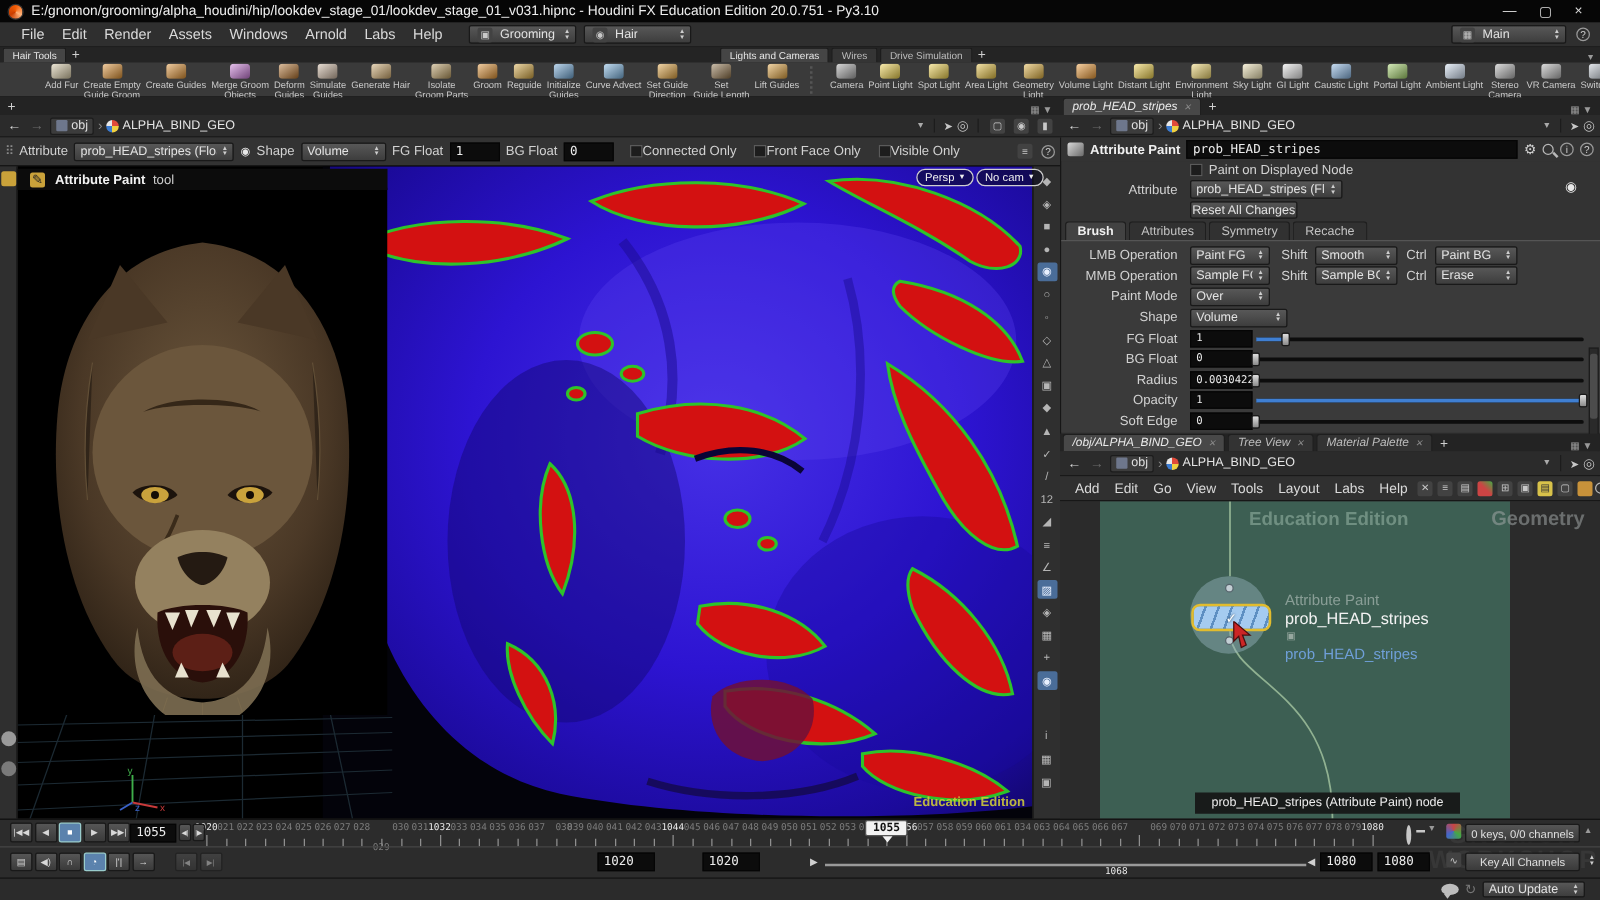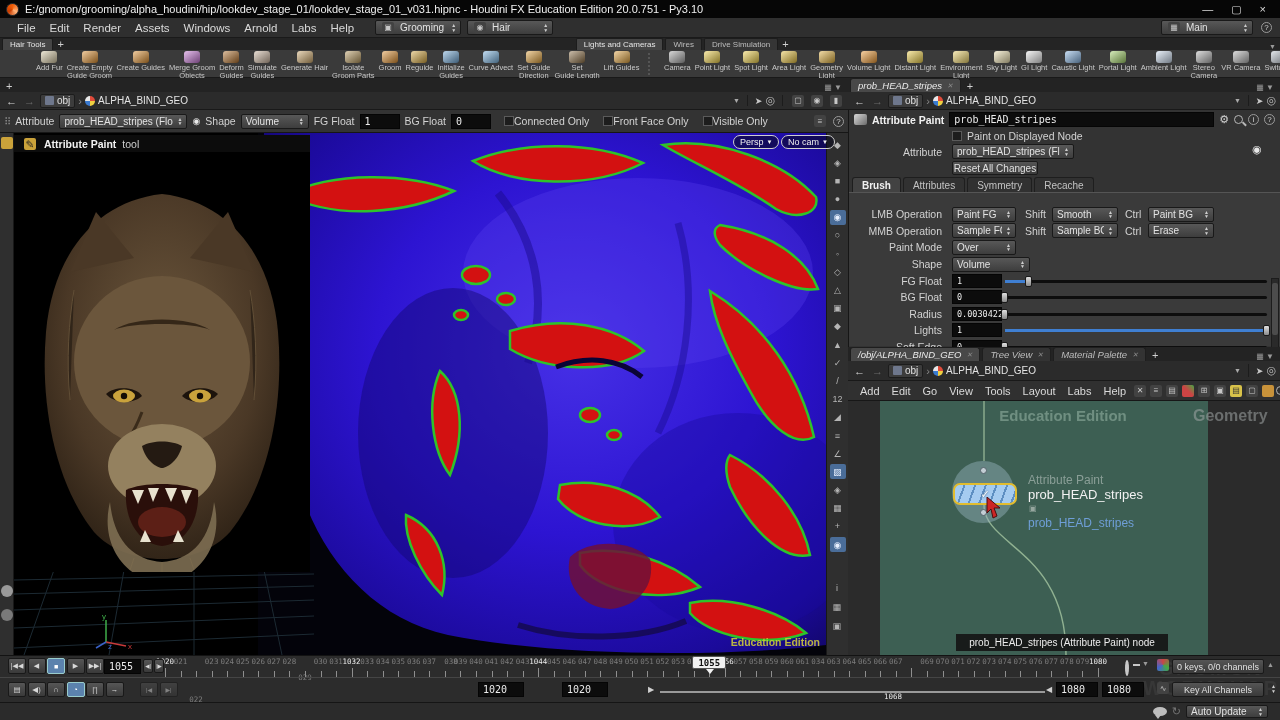--- a/index.html
+++ b/index.html
@@ -78,21 +78,21 @@
   .rp-head{height:19px;display:flex;align-items:center;gap:5px;padding:0 5px;background:#333}
   .rp-head .hic{width:13px;height:11px;border-radius:2px;background:linear-gradient(135deg,#d8d8d8,#6a6a6a);flex:none}
   .rp-head b{font-size:10.5px;color:#f0f0f0;white-space:nowrap}
   .rp-name{flex:1;height:15px}
   .rp-top{position:relative;height:48px}
   .rlabel{position:absolute;font-size:10.5px;color:#d2d2d2;text-align:right}
   .rp-tabs{display:flex;align-items:flex-end;height:15px;padding-left:3px;gap:2px}
   .rtab{height:15px;padding:0 9px;font-size:10px;color:#c2c2c2;background:#313131;border:1px solid #1e1e1e;
         border-bottom:none;border-radius:3px 3px 0 0;display:flex;align-items:center}
   .rtab.on{background:#424242;color:#f0f0f0;font-weight:bold}
-  .rp-body{position:relative;background:#3a3a3a;border-top:1px solid #555;height:154px;padding-top:13px}
+  .rp-body{position:relative;background:#3a3a3a;border-top:1px solid #555;height:154px;padding-top:3px}
   .prow{position:relative;height:16.6px;display:flex;align-items:center}
   .plabel{position:absolute;left:0;width:93px;text-align:right;font-size:10.5px;color:#d2d2d2}
   .pdd1{position:absolute;left:103px;width:64px}
   .pmod1{position:absolute;left:176px;font-size:10.5px;color:#d2d2d2}
   .pdd2{position:absolute;left:203px;width:66px}
   .pmod2{position:absolute;left:276px;font-size:10.5px;color:#d2d2d2}
   .pdd3{position:absolute;left:299px;width:66px}
   .pfld{position:absolute;left:103px;width:50px;height:14px;font-size:8.5px}
   .slider{position:absolute;left:156px;width:262px;height:12px}
   .sl-track{position:absolute;left:0;right:0;top:5px;height:3px;background:#0d0d0d;border-radius:2px}
@@ -809,21 +809,21 @@
           <div class="prow">
             <span class="plabel">Radius</span>
             <span class="fld pfld">0.00304227</span>
             <span class="slider">
               <span class="sl-track"></span>
               <span class="sl-fill" style="width: 0%;"></span>
               <span class="sl-knob" style="left: calc(0% - 4px);"></span>
             </span>
           </div>
           <div class="prow">
-            <span class="plabel">Lights</span>
+            <span class="plabel">Opacity</span>
             <span class="fld pfld">1</span>
             <span class="slider">
               <span class="sl-track"></span>
               <span class="sl-fill" style="width: 100%;"></span>
               <span class="sl-knob" style="left: calc(100% - 4px);"></span>
             </span>
           </div>
           <div class="prow">
             <span class="plabel">Soft Edge</span>
             <span class="fld pfld">0</span>
@@ -922,21 +922,21 @@
     <span class="nout">prob_HEAD_stripes</span>
     <div class="ntip">prob_HEAD_stripes (Attribute Paint) node</div>
   </div>
 
   <div class="abs playbar">
     <div class="ruler" id="ruler">
         <span class="tlab major" style="left: 0px;">1020</span>
         <span class="tick" style="left: 0px; top: 11px; height: 9px;"></span>
         <span class="tlab" style="left: 15.55px;">021</span>
         <span class="tick" style="left: 15.55px; top: 14px; height: 6px;"></span>
-        <span class="tlab" style="left: 31.1px; margin-top: 38px;">022</span>
+        <span class="tlab" style="left: 31.1px;">022</span>
         <span class="tick" style="left: 31.1px; top: 14px; height: 6px;"></span>
         <span class="tlab" style="left: 46.65px;">023</span>
         <span class="tick" style="left: 46.65px; top: 14px; height: 6px;"></span>
         <span class="tlab" style="left: 62.2px;">024</span>
         <span class="tick" style="left: 62.2px; top: 14px; height: 6px;"></span>
         <span class="tlab" style="left: 77.75px;">025</span>
         <span class="tick" style="left: 77.75px; top: 14px; height: 6px;"></span>
         <span class="tlab" style="left: 93.3px;">026</span>
         <span class="tick" style="left: 93.3px; top: 14px; height: 6px;"></span>
         <span class="tlab" style="left: 108.85px;">027</span>

